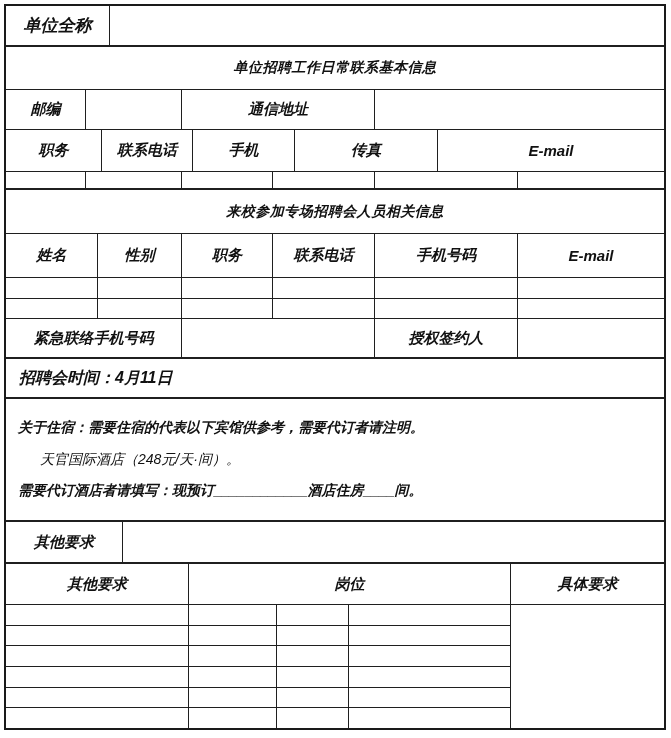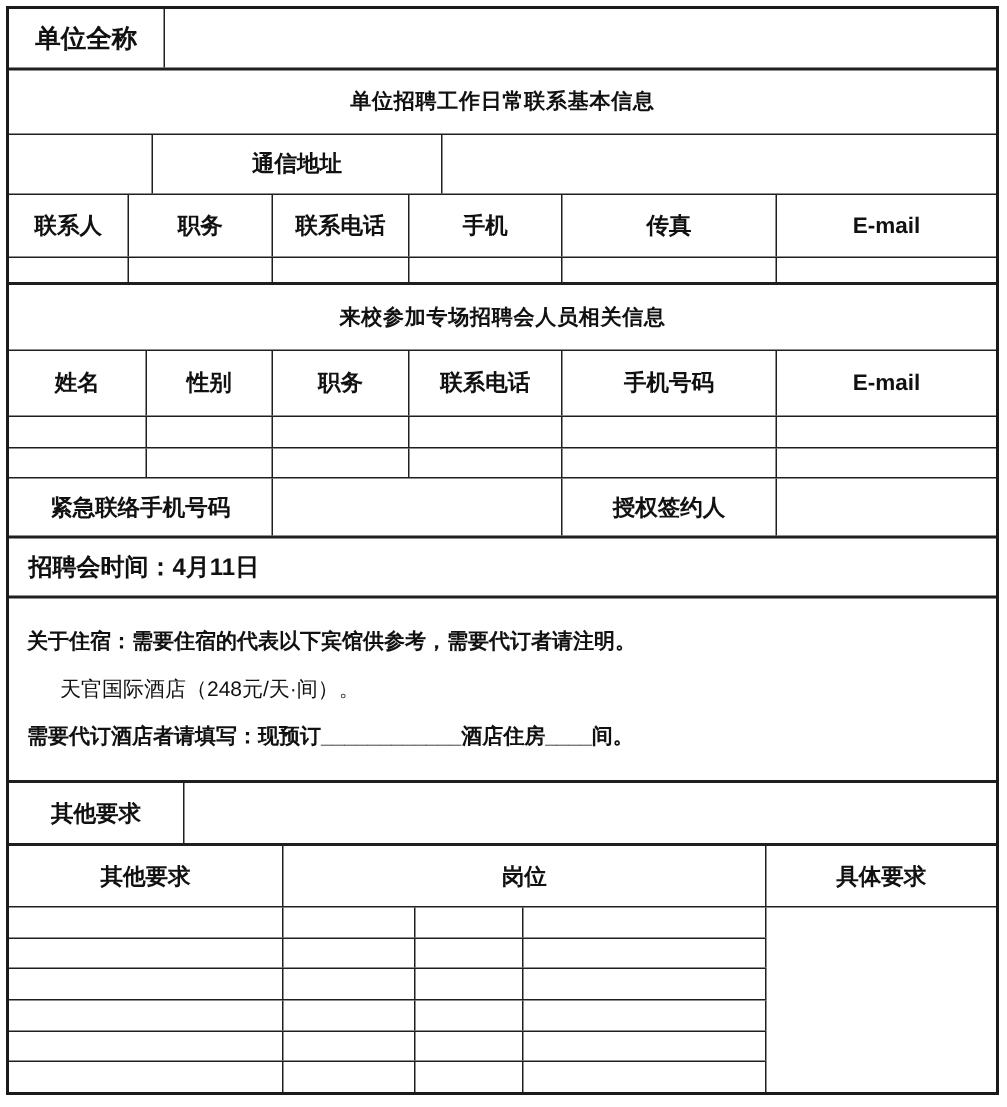--- a/index.html
+++ b/index.html
@@ -2,21 +2,21 @@
 <html><head>
 <meta charset="utf-8">
 <style>
   html,body{margin:0;padding:0;background:#ffffff;}
   body{width:671px;height:738px;position:relative;font-family:"Liberation Sans",sans-serif;color:#111;}
   .sheet{
     position:absolute;left:4px;top:4px;width:662px;height:726px;
     border:2px solid #1a1a1a;box-sizing:border-box;
     display:flex;flex-direction:column;background:#fff;
   }
-  .row{display:flex;border-bottom:1px solid #1f1f1f;box-sizing:border-box;flex:0 0 auto;}
+  .row{display:flex;border-bottom:1px solid #1f1f1f;box-sizing:border-box;flex:0 0 auto;font-style:italic;}
   .row.b2{border-bottom-width:2px;}
   .cell{border-right:1px solid #1f1f1f;box-sizing:border-box;display:flex;align-items:center;justify-content:center;overflow:hidden;}
   .cell:last-child{border-right:none;}
   .label{font-weight:700;font-size:15px;text-align:center;}
   .fill{flex:1 1 auto;}
   .h41{height:41px}.h43{height:43px}.h40{height:40px}.h42{height:42px}
   .h18{height:18px}.h44{height:44px}.h21{height:21px}.h20{height:20px}
   .h123{height:123px}
   .w104{width:104px}.w80{width:80px}.w96{width:96px}.w91{width:91px}.w102{width:102px}
   .w143{width:143px}.w92{width:92px}.w84{width:84px}.w176{width:176px}.w193{width:193px}
@@ -42,27 +42,27 @@
   <div class="row h41 b2">
     <div class="cell w104 company-label">单位全称</div>
     <div class="cell fill"></div>
   </div>
 
   <div class="row h43">
     <div class="cell fill section-title">单位招聘工作日常联系基本信息</div>
   </div>
 
   <div class="row h40">
+    <div class="cell w80 label">邮编</div>
     <div class="cell w96"></div>
     <div class="cell w193 label">通信地址</div>
     <div class="cell fill"></div>
   </div>
 
   <div class="row h42">
-    <div class="cell w80 label">联系人</div>
     <div class="cell w96 label">职务</div>
     <div class="cell w91 label">联系电话</div>
     <div class="cell w102 label">手机</div>
     <div class="cell w143 label">传真</div>
     <div class="cell fill label">E-mail</div>
   </div>
 
   <div class="row h18 b2">
     <div class="cell w80"></div>
     <div class="cell w96"></div>

